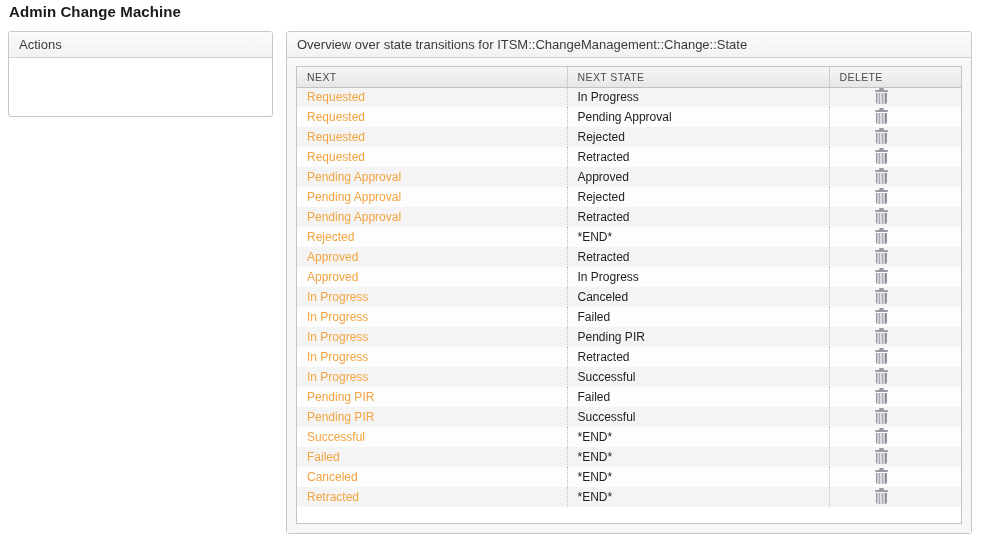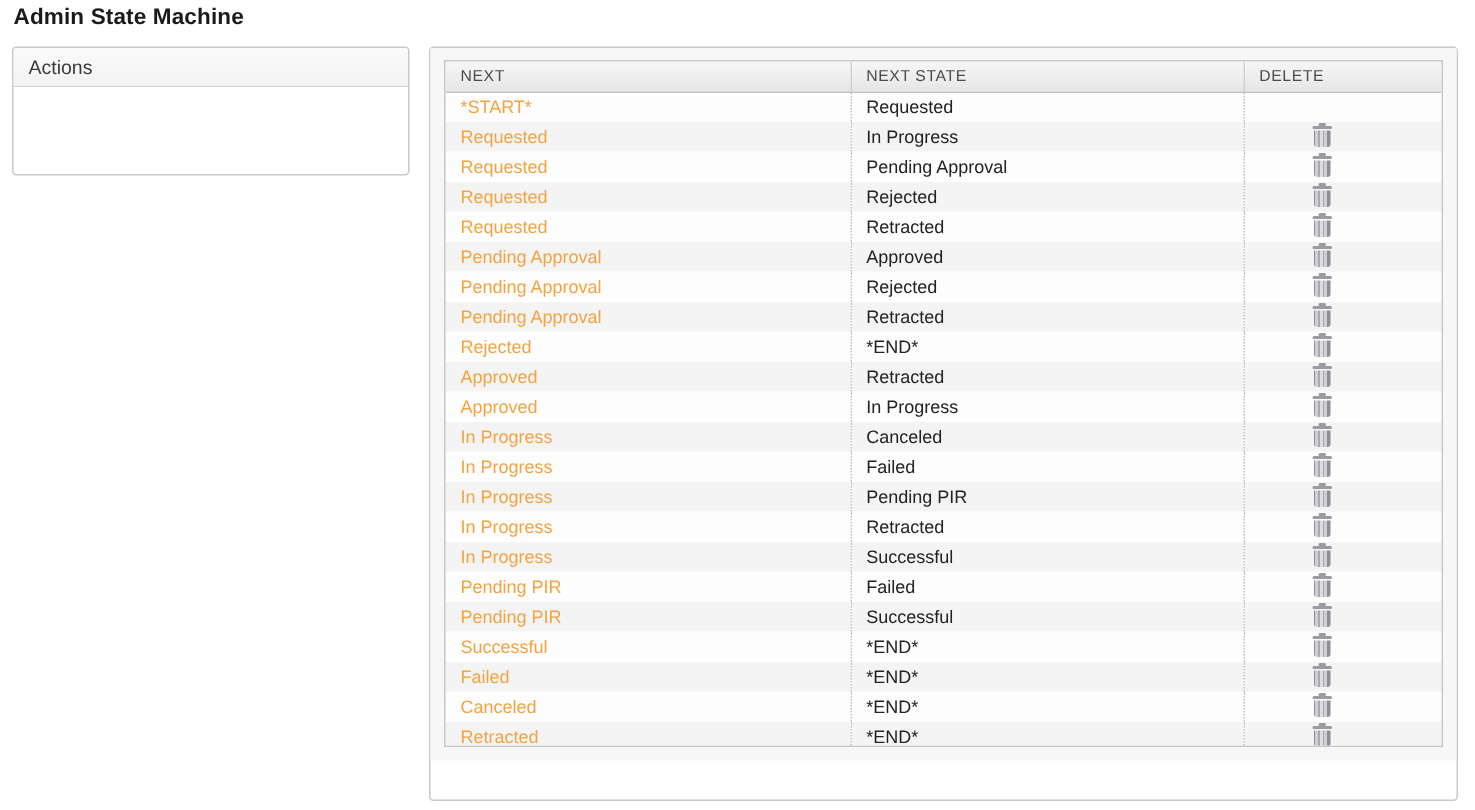--- a/index.html
+++ b/index.html
@@ -192,48 +192,44 @@
       #dcdce2 4px, #dcdce2 6px,
       #a9a9b2 6px, #a9a9b2 7px,
       #cfcfd6 7px, #cfcfd6 9px,
       #8f8f99 9px, #8f8f99 11px);
     border-radius: 0 0 2px 2px;
   }
 </style>
 </head>
 <body>
 
-<div class="page-title">Admin State Machine</div>
+<div class="page-title">Admin Change Machine</div>
 
 <div class="widget" id="actions-widget">
   <div class="widget-header">Actions</div>
 </div>
 
 <div class="widget" id="overview-widget">
+  <div class="widget-header">Overview over state transitions for ITSM::ChangeManagement::Change::State</div>
   <div class="widget-body">
     <div class="tbl-wrap">
       <table class="states">
         <colgroup>
           <col class="c-state">
           <col class="c-next">
           <col class="c-delete">
         </colgroup>
         <thead>
           <tr>
             <th>NEXT</th>
             <th class="sep">NEXT STATE</th>
             <th class="sep">DELETE</th>
           </tr>
         </thead>
         <tbody id="rows-body">
-            <tr class="odd">
-              <td class="state-cell"><a>*START*</a></td>
-              <td class="dotted">Requested</td>
-              <td class="dotted delete-cell"></td>
-            </tr>
             <tr class="even">
               <td class="state-cell"><a>Requested</a></td>
               <td class="dotted">In Progress</td>
               <td class="dotted delete-cell">
                 <span class="trash-wrap"><span class="trash"><span class="knob"></span><span class="lid"></span><span class="can"></span></span></span>
               </td>
             </tr>
             <tr class="odd">
               <td class="state-cell"><a>Requested</a></td>
               <td class="dotted">Pending Approval</td>

